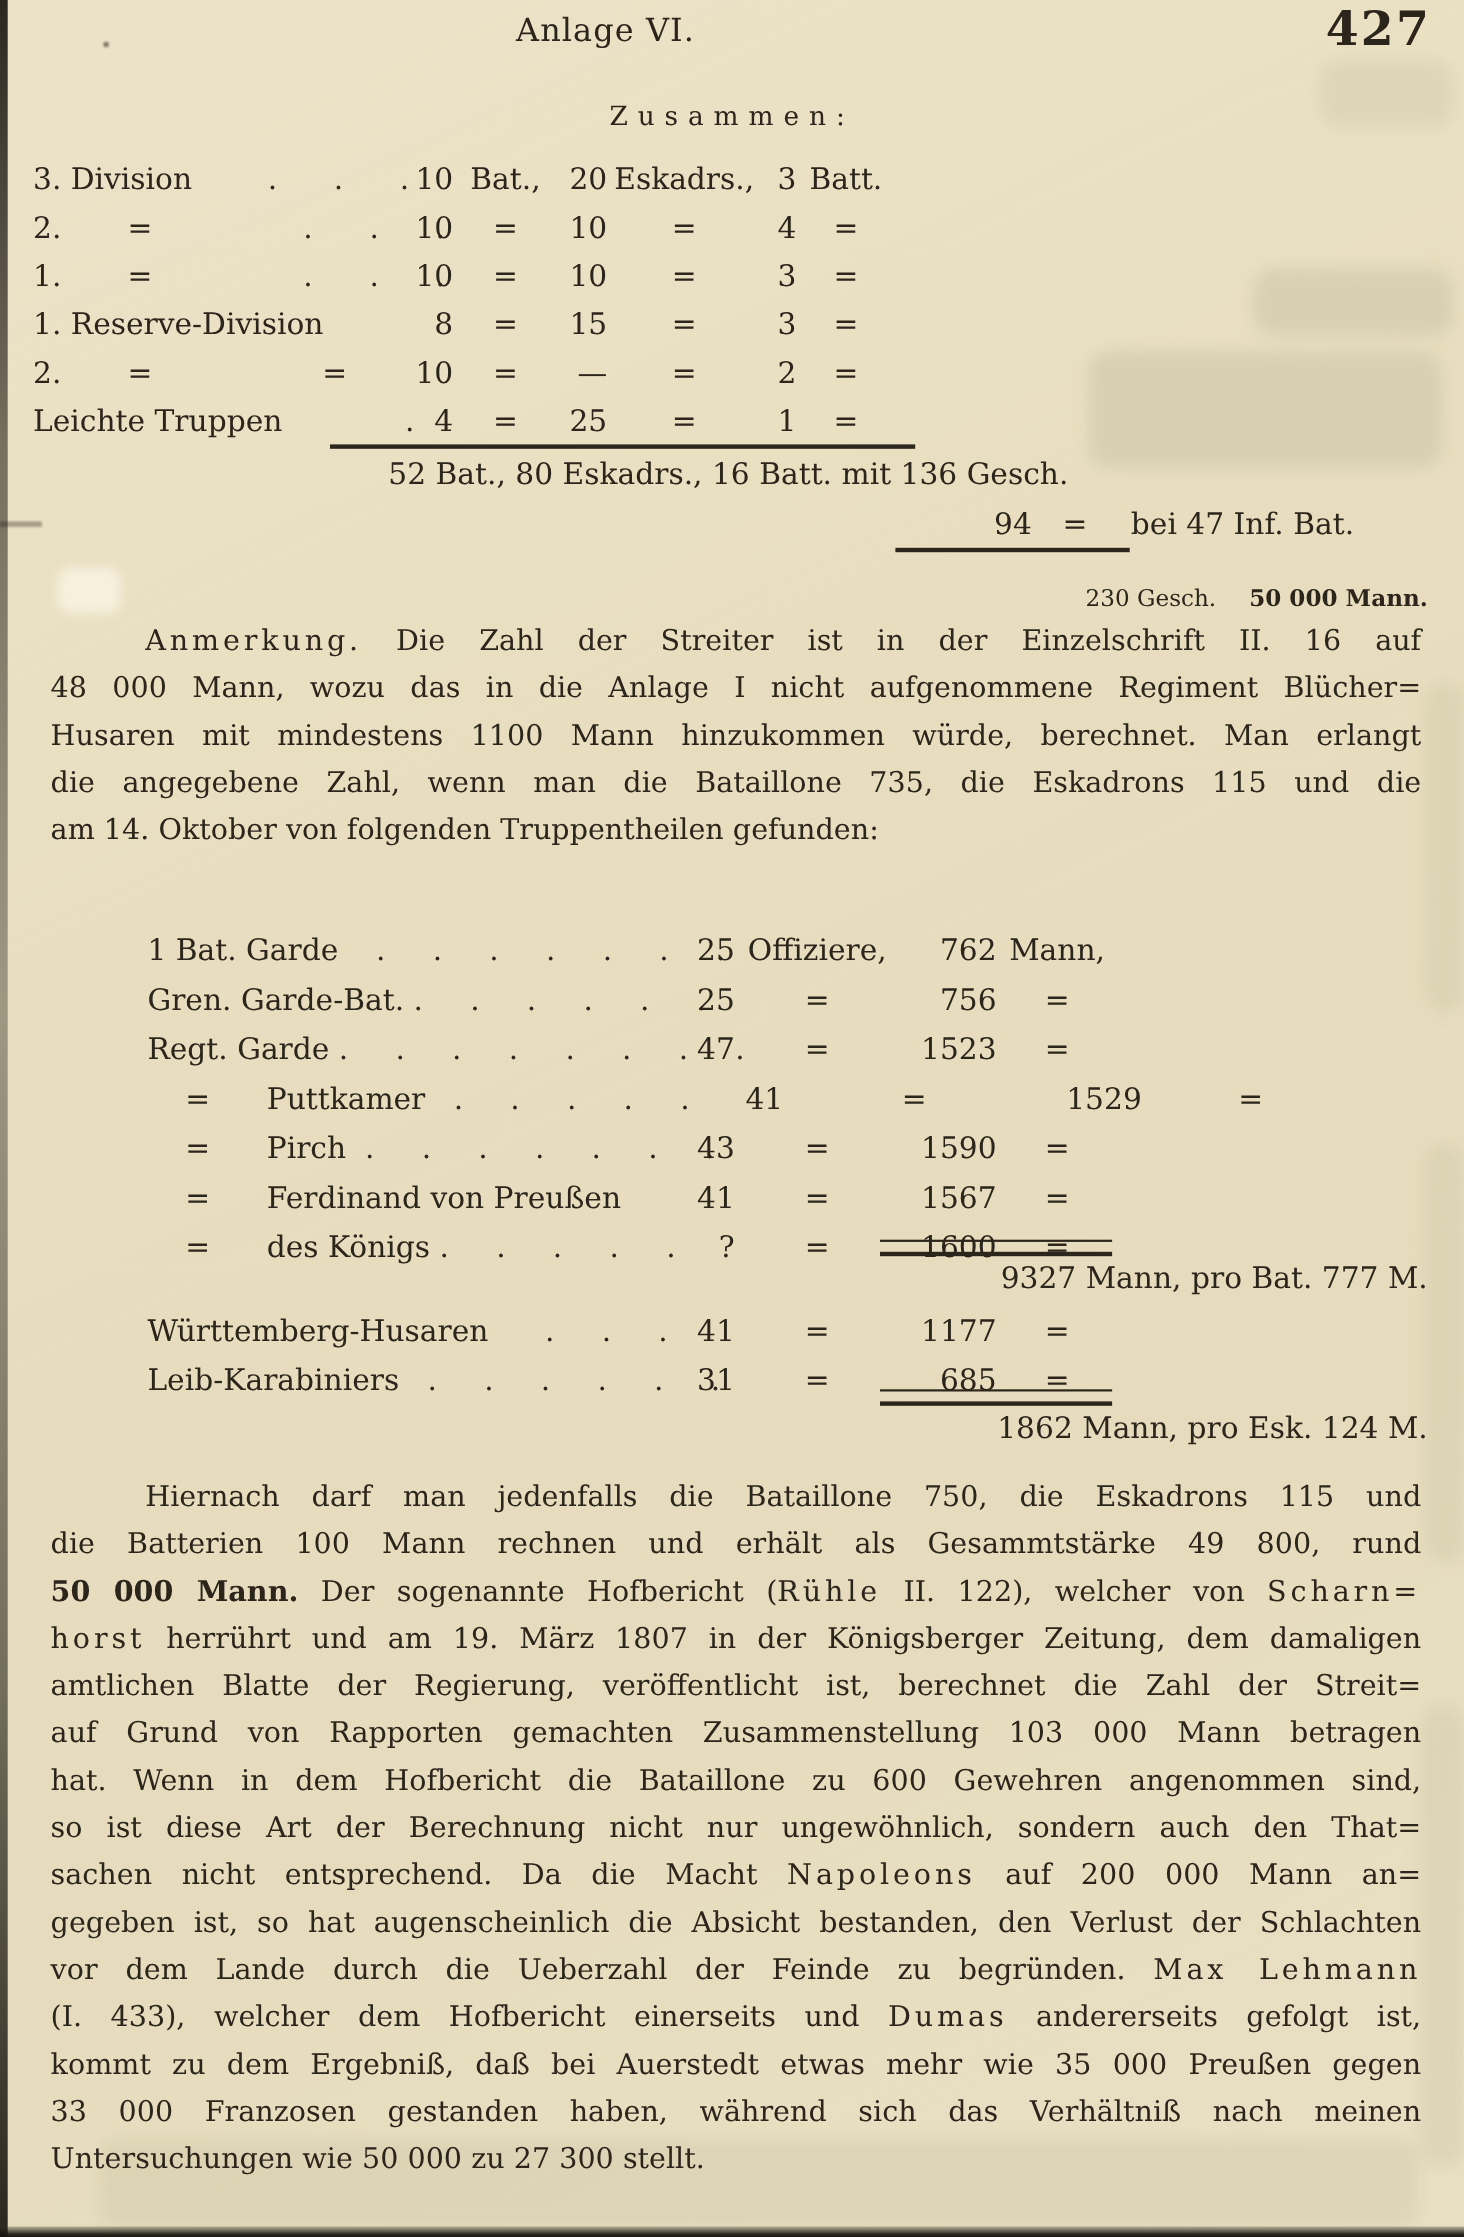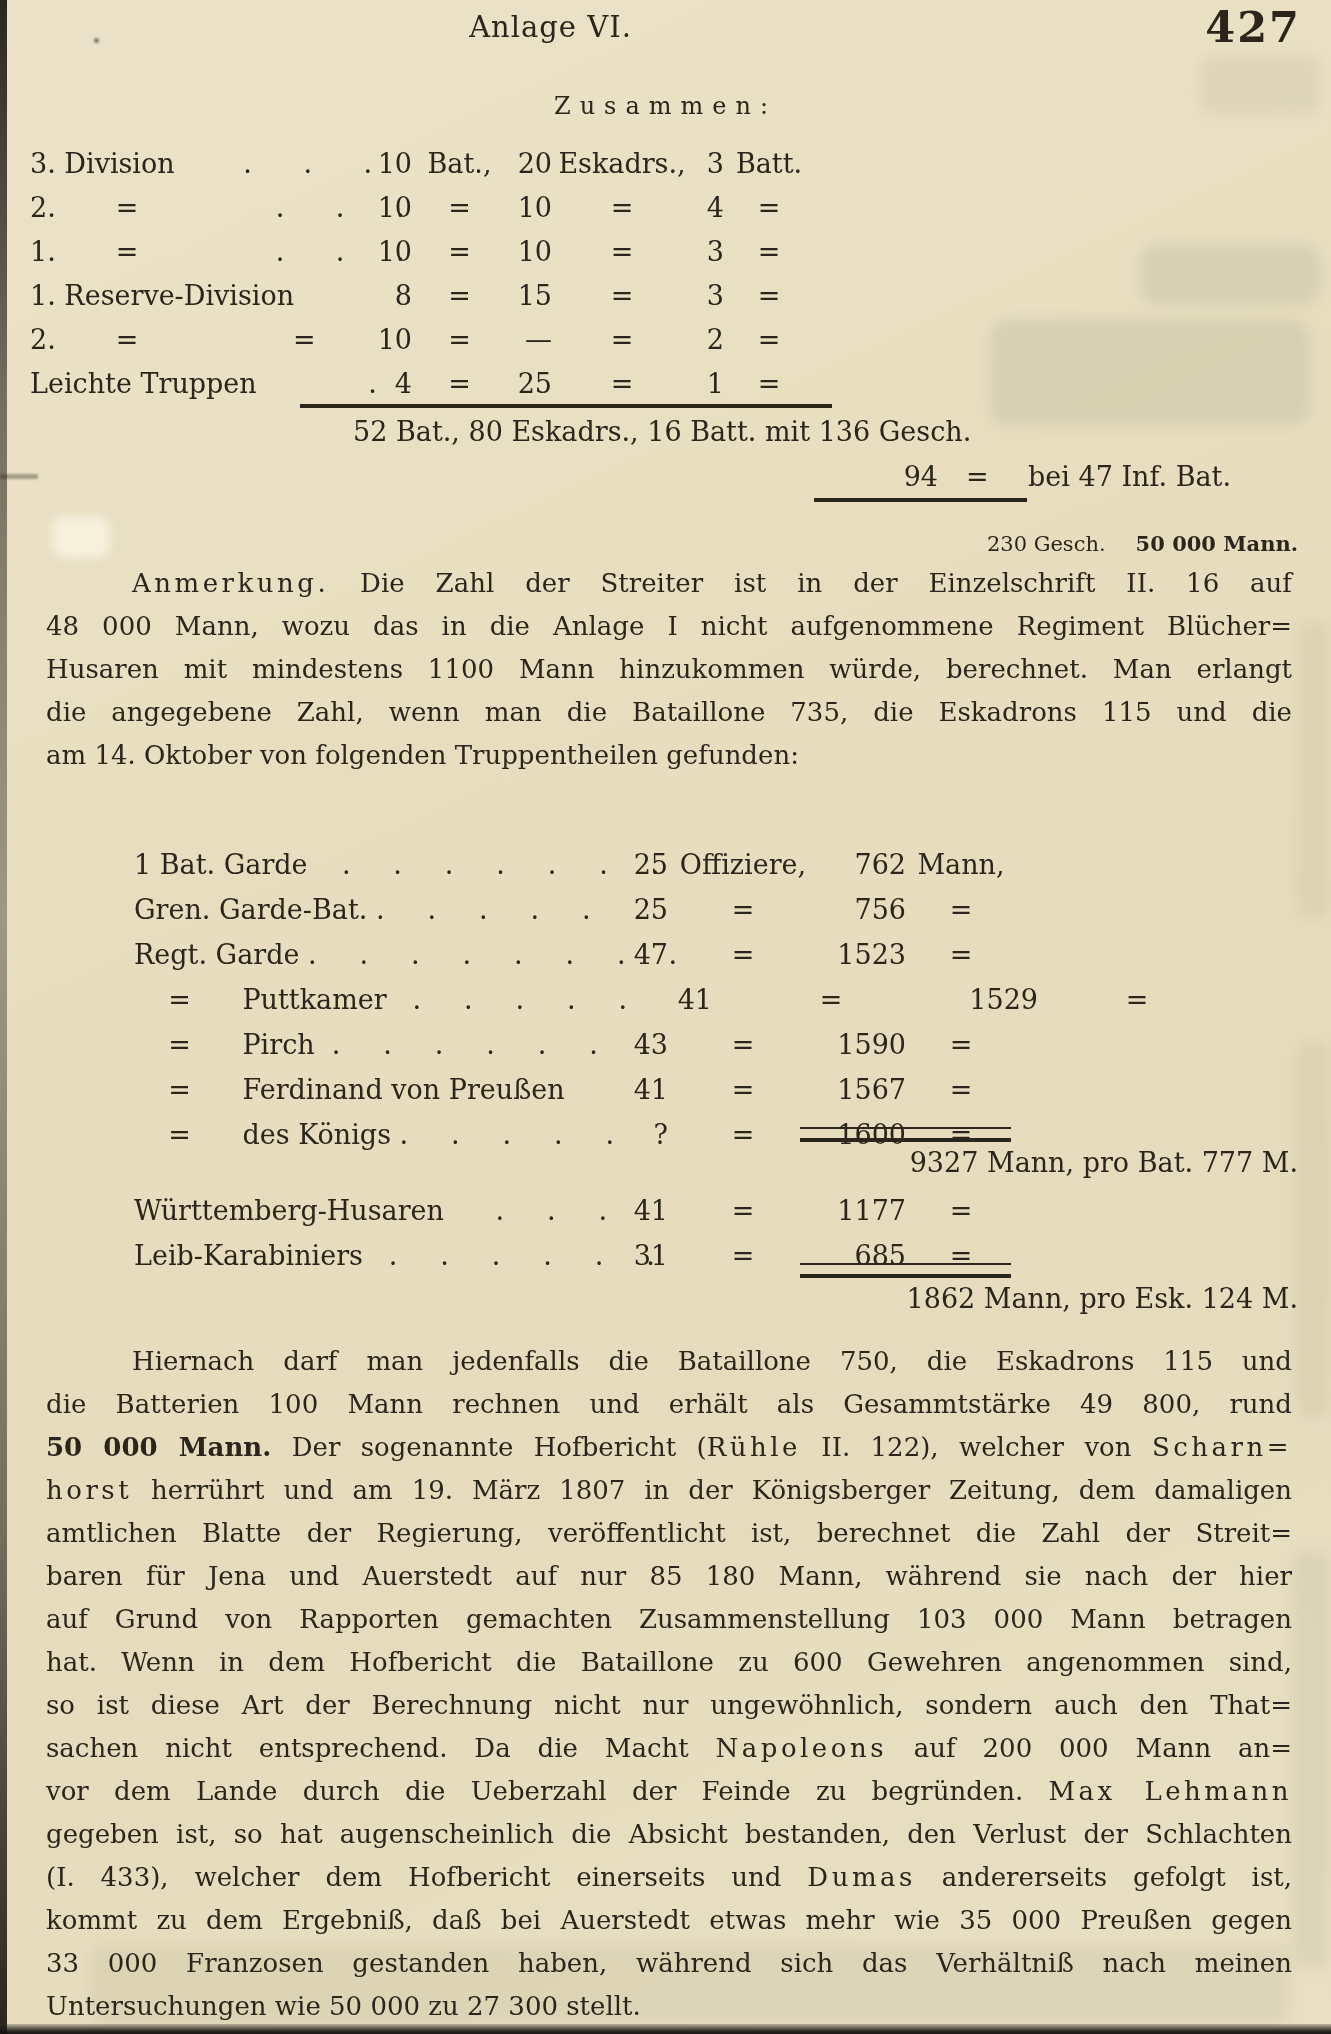--- a/index.html
+++ b/index.html
@@ -242,26 +242,25 @@
 
   <div class="drule" id="drule-esk"></div>
   <div class="subtotal" id="subtotal-esk">1862 Mann, pro Esk. 124 M.</div>
 
   <div class="textblock" id="para">
     <div class="jline indent"><span>Hiernach darf man jedenfalls die Bataillone 750, die Eskadrons 115 und</span></div>
     <div class="jline"><span>die Batterien 100 Mann rechnen und erhält als Gesammtstärke 49 800, rund</span></div>
     <div class="jline"><span class="b">50 000 Mann.</span><span> Der sogenannte Hofbericht (</span><span class="sp">Rühle</span><span> II. 122), welcher von </span><span class="sp">Scharn=</span></div>
     <div class="jline"><span class="sp">horst</span><span> herrührt und am 19. März 1807 in der Königsberger Zeitung, dem damaligen</span></div>
     <div class="jline"><span>amtlichen Blatte der Regierung, veröffentlicht ist, berechnet die Zahl der Streit=</span></div>
-    <div class="jline"><span>baren für Jena und Auerstedt auf nur 85 180 Mann, während sie nach der hier</span></div>
     <div class="jline"><span>auf Grund von Rapporten gemachten Zusammenstellung 103 000 Mann betragen</span></div>
     <div class="jline"><span>hat. Wenn in dem Hofbericht die Bataillone zu 600 Gewehren angenommen sind,</span></div>
     <div class="jline"><span>so ist diese Art der Berechnung nicht nur ungewöhnlich, sondern auch den That=</span></div>
     <div class="jline"><span>sachen nicht entsprechend. Da die Macht </span><span class="sp">Napoleons</span><span> auf 200 000 Mann an=</span></div>
+    <div class="jline"><span>gegeben ist, so hat augenscheinlich die Absicht bestanden, den Verlust der Schlachten</span></div>
     <div class="jline"><span>vor dem Lande durch die Ueberzahl der Feinde zu begründen. </span><span class="sp">Max Lehmann</span></div>
-    <div class="jline"><span>gegeben ist, so hat augenscheinlich die Absicht bestanden, den Verlust der Schlachten</span></div>
     <div class="jline"><span>(I. 433), welcher dem Hofbericht einerseits und </span><span class="sp">Dumas</span><span> andererseits gefolgt ist,</span></div>
     <div class="jline"><span>kommt zu dem Ergebniß, daß bei Auerstedt etwas mehr wie 35 000 Preußen gegen</span></div>
     <div class="jline"><span>33 000 Franzosen gestanden haben, während sich das Verhältniß nach meinen</span></div>
     <div class="jline end"><span>Untersuchungen wie 50 000 zu 27 300 stellt.</span></div>
   </div>
 
 </div>
 
 </body></html>

